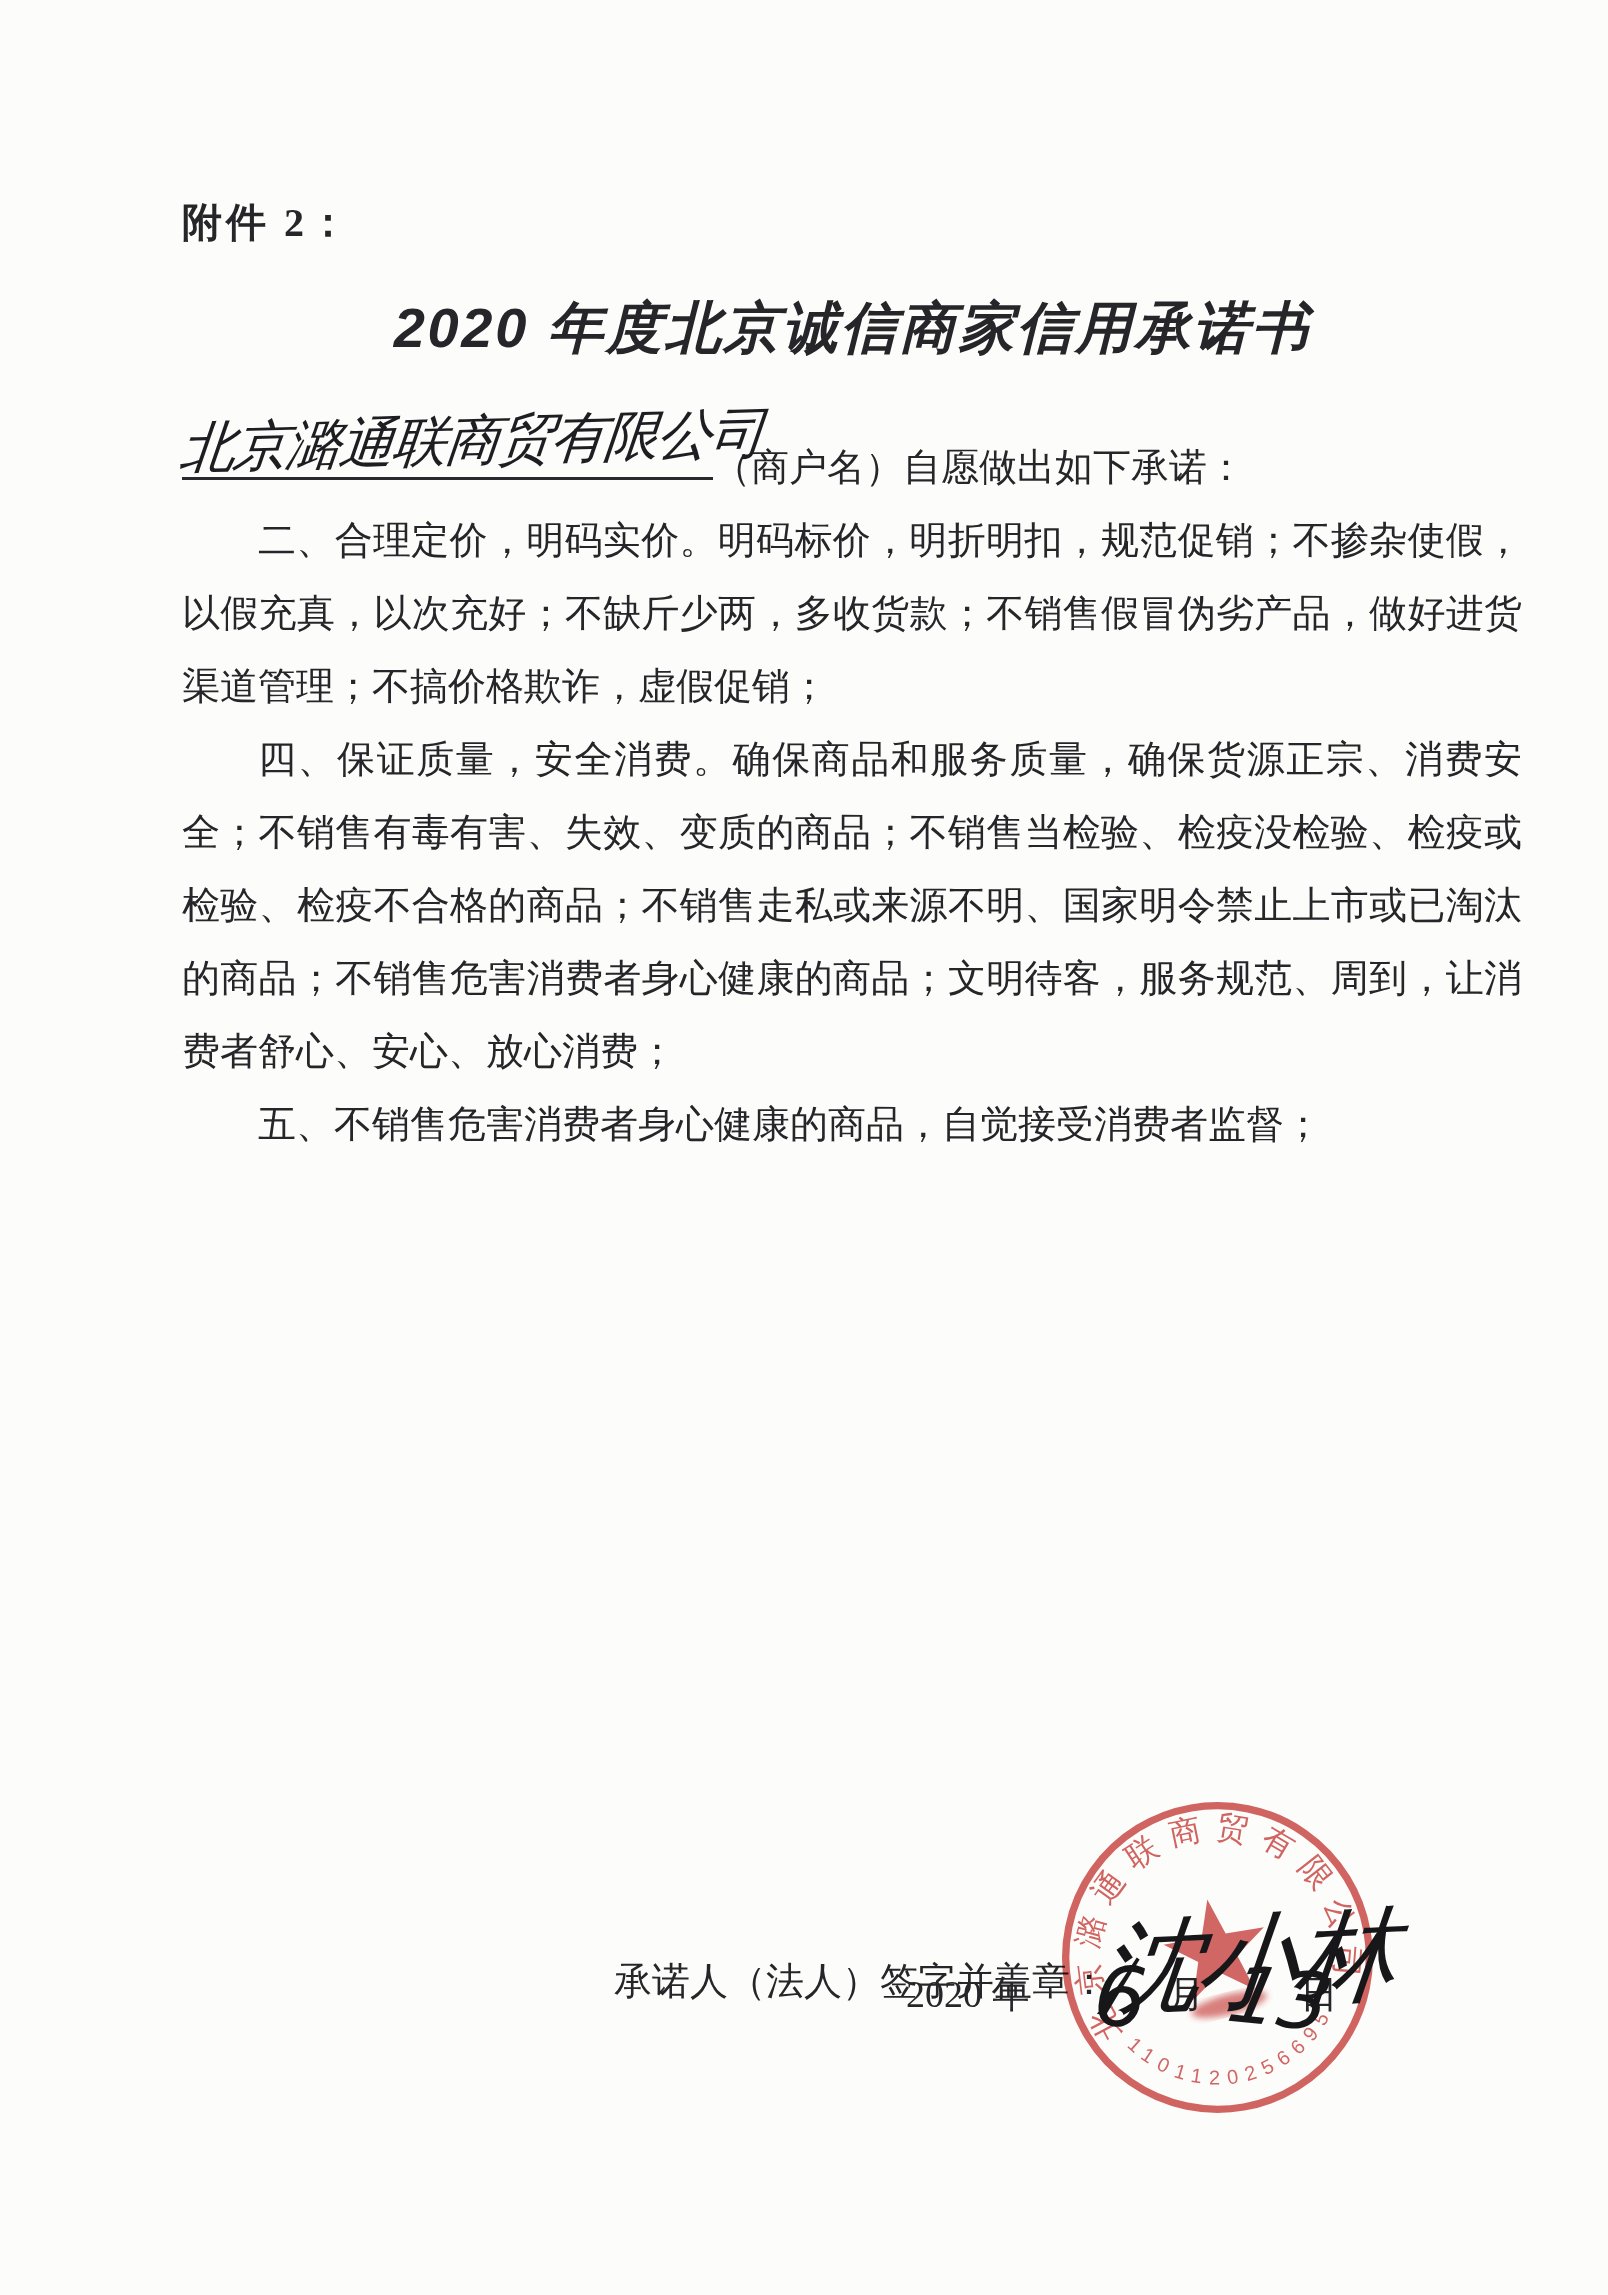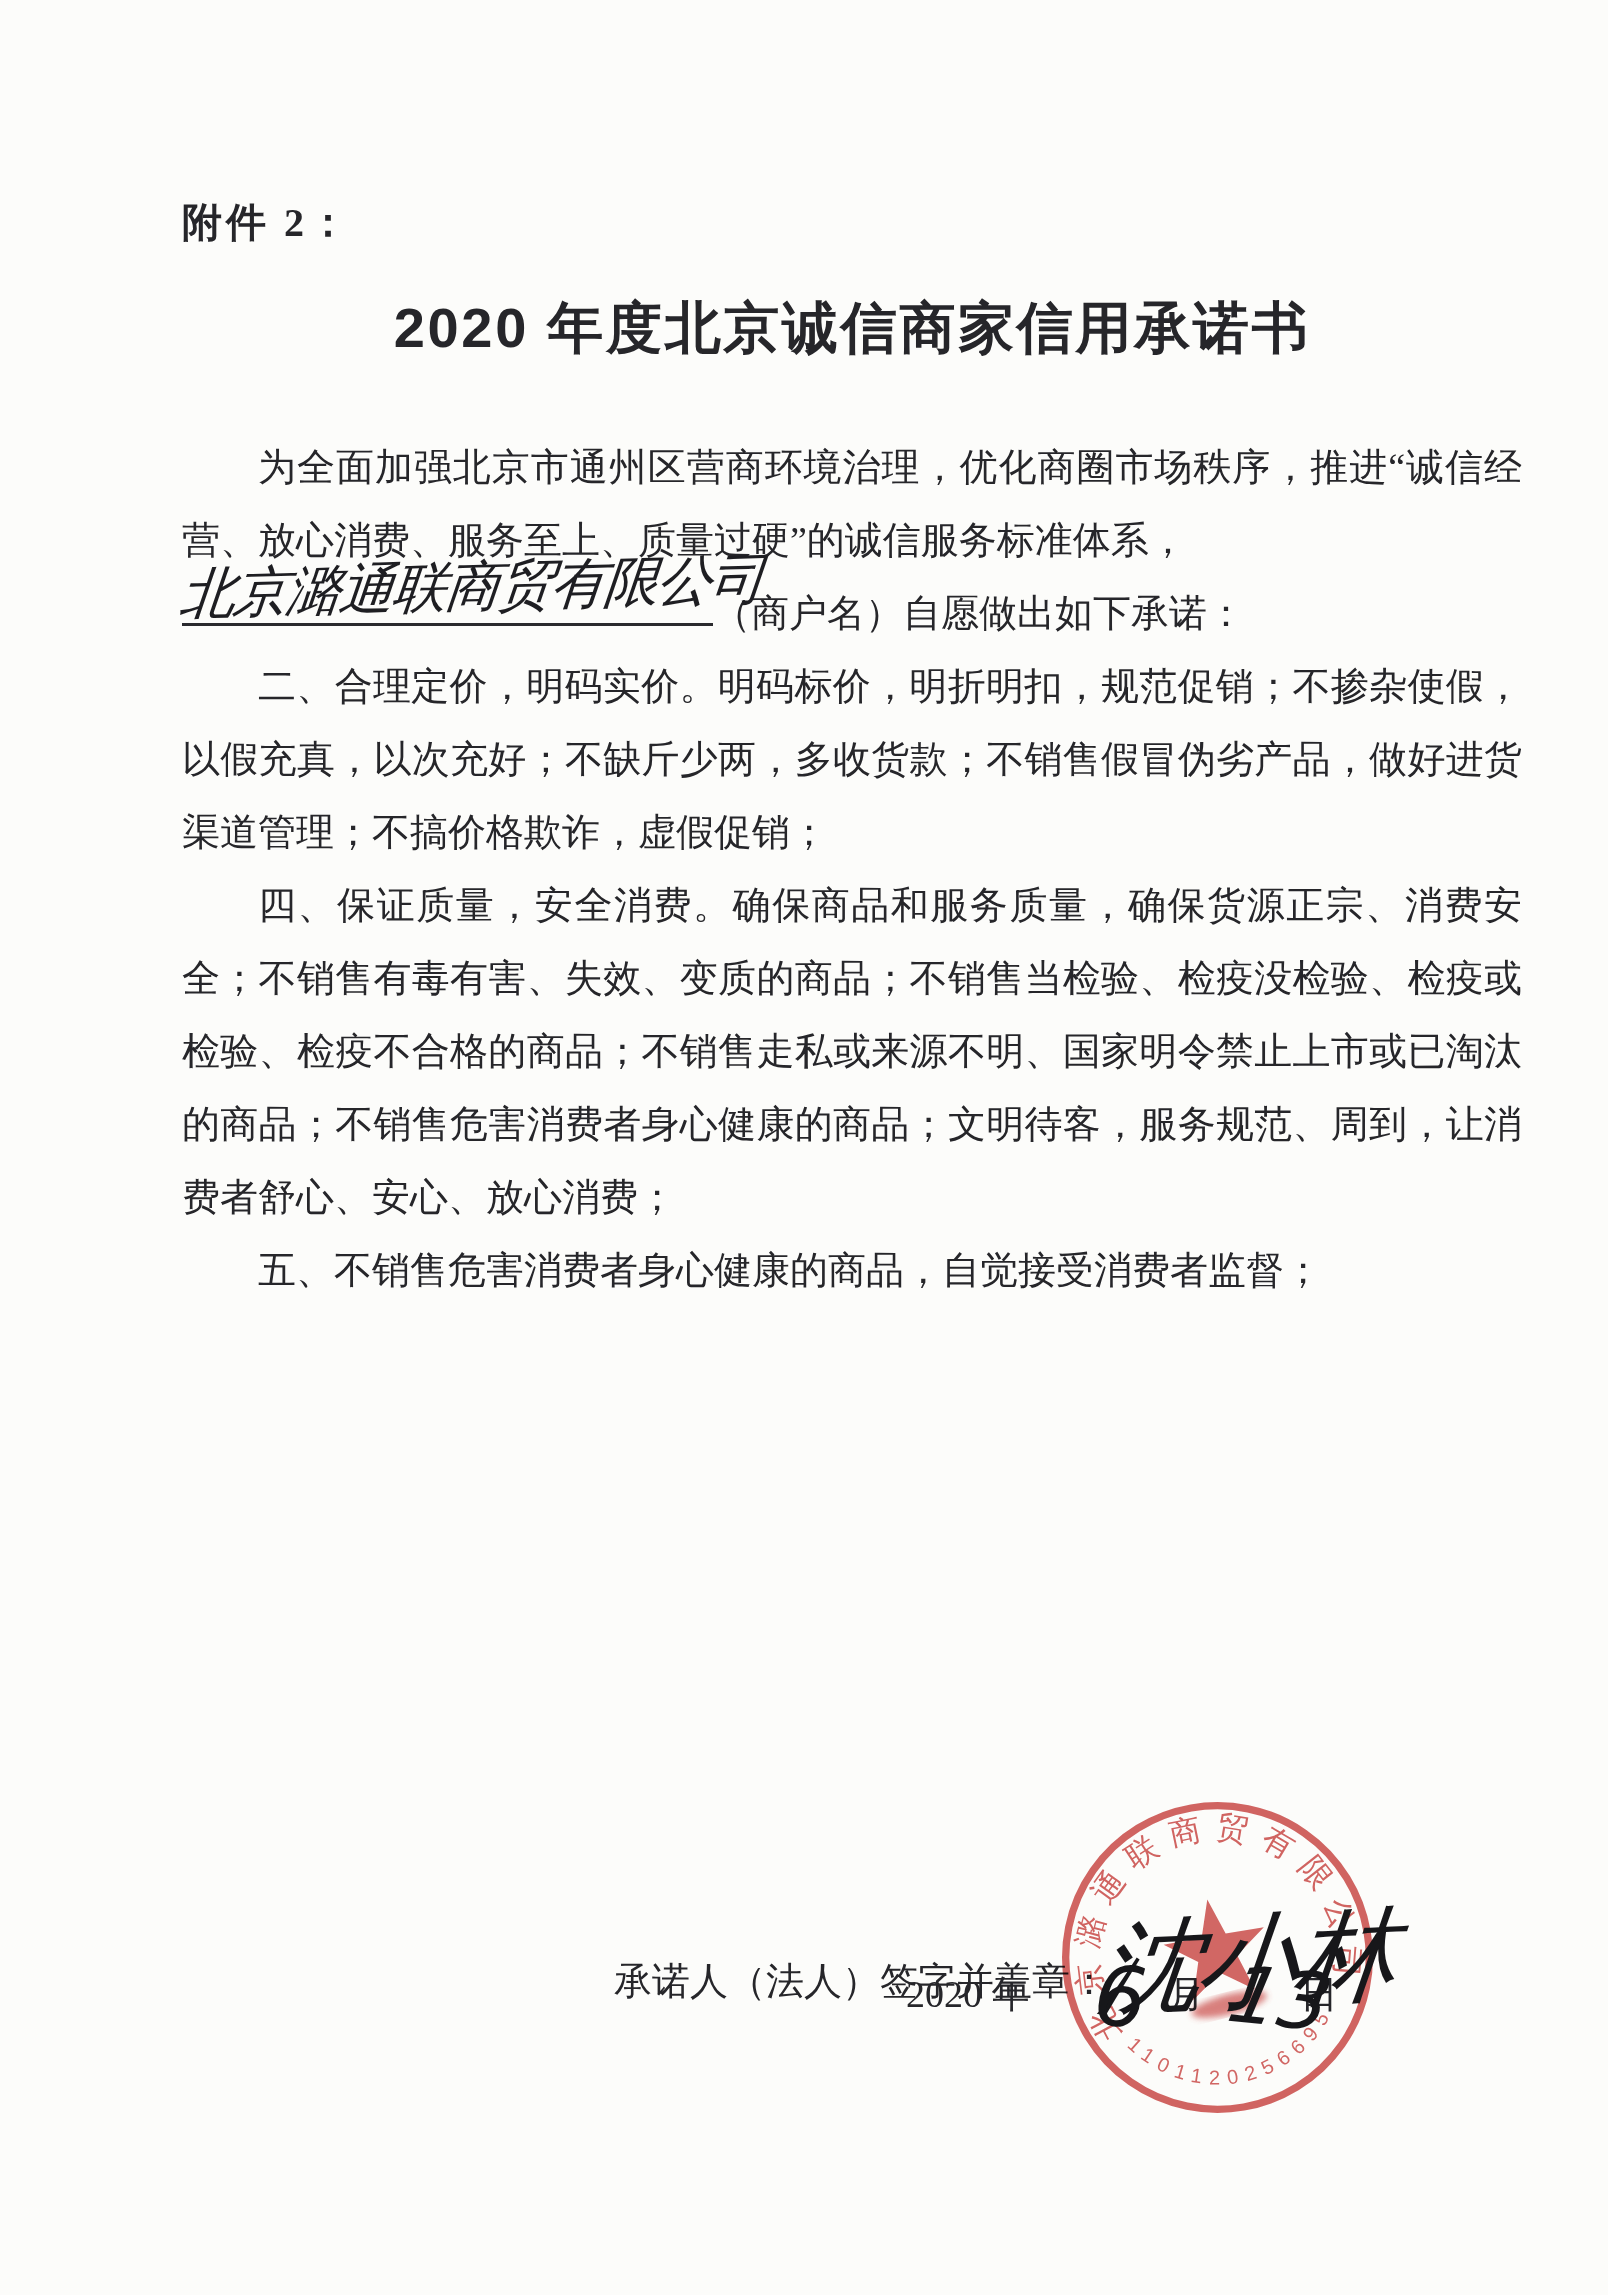--- a/index.html
+++ b/index.html
@@ -17,20 +17,21 @@
     position:absolute; left:182px; top:195px; width:1340px;
   }
   .attach-label { font-size:40px; font-weight:bold; letter-spacing:4px; }
   .doc-title {
     margin-top:41px;
     font-family:"Liberation Sans","DejaVu Sans",sans-serif;
     font-weight:bold;
     font-size:56px;
     text-align:center;
     letter-spacing:2.7px;
+    font-style:italic;
   }
   .body-text { margin-top:64px; font-size:38px; line-height:73px; text-align:justify; }
   .body-text p { margin:0; }
   .p-indent { text-indent:2em; }
   .merchant-line { white-space:nowrap; }
   .blank {
     display:inline-block;
     position:relative;
     width:531px; height:38px;
     border-bottom:3.3px solid #2a2a2e;
@@ -79,21 +80,20 @@
 <div class="page">
 
   <div class="content">
 
     <div class="attach-label">附件 2：</div>
 
     <div class="doc-title">2020 年度北京诚信商家信用承诺书</div>
 
     <div class="body-text">
 
-      <p class="p-indent">为全面加强北京市通州区营商环境治理，优化商圈市场秩序，推进“诚信经营、放心消费、服务至上、质量过硬”的诚信服务标准体系，</p>
 
       <p class="merchant-line"><span class="blank"><span class="merchant-name hand">北京潞通联商贸有限公司</span></span><span>（商户名）自愿做出如下承诺：</span></p>
 
       <p class="p-indent">二、合理定价，明码实价。明码标价，明折明扣，规范促销；不掺杂使假，以假充真，以次充好；不缺斤少两，多收货款；不销售假冒伪劣产品，做好进货渠道管理；不搞价格欺诈，虚假促销；</p>
       <p class="p-indent">四、保证质量，安全消费。确保商品和服务质量，确保货源正宗、消费安全；不销售有毒有害、失效、变质的商品；不销售当检验、检疫没检验、检疫或检验、检疫不合格的商品；不销售走私或来源不明、国家明令禁止上市或已淘汰的商品；不销售危害消费者身心健康的商品；文明待客，服务规范、周到，让消费者舒心、安心、放心消费；</p>
       <p class="p-indent">五、不销售危害消费者身心健康的商品，自觉接受消费者监督；</p>
 
     </div>
   </div>
 

